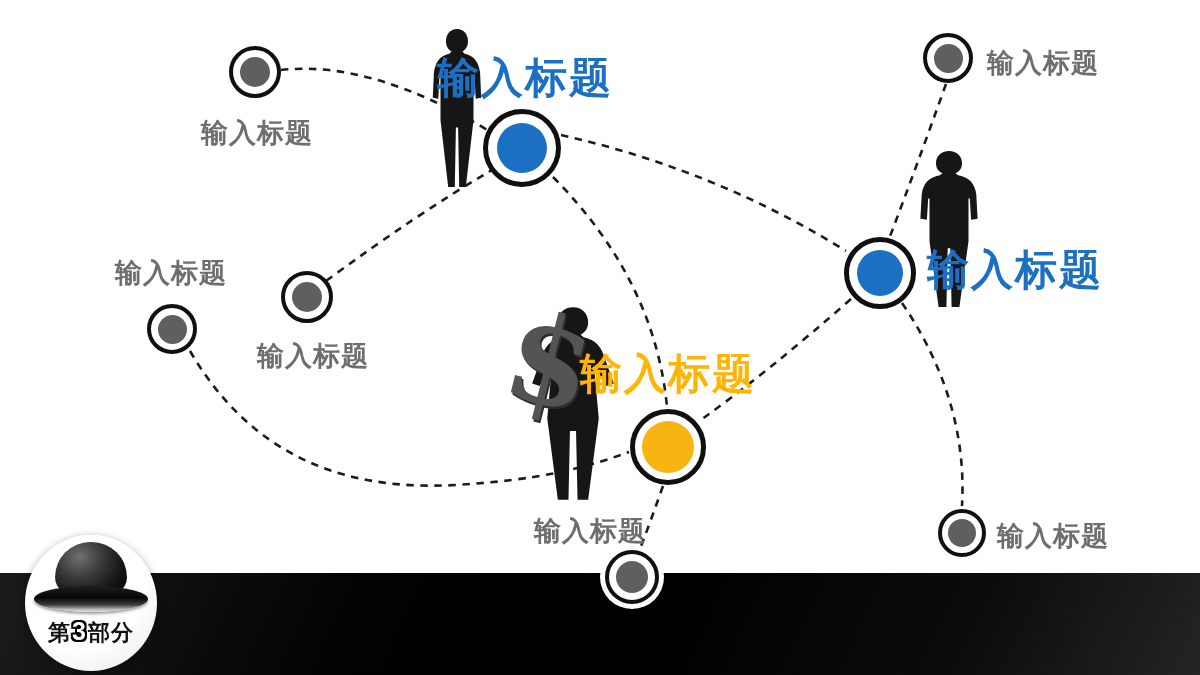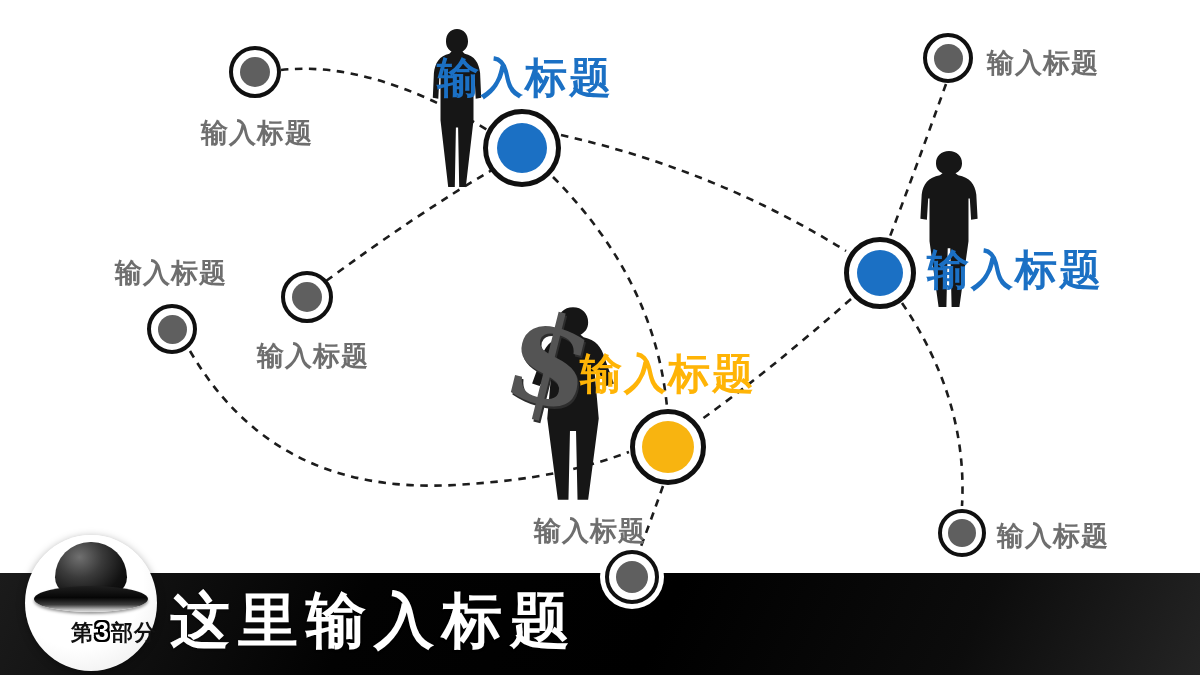--- a/index.html
+++ b/index.html
@@ -86,21 +86,21 @@
     position:absolute;left:30px;top:7px;width:72px;height:58px;
     border-radius:50% 50% 44% 44% / 62% 62% 40% 40%;
     background:radial-gradient(ellipse at 34% 26%,#707070 0%,#3a3a3a 34%,#121212 68%,#050505 100%);
   }
   .hat-brim{
     position:absolute;left:9px;top:51px;width:114px;height:26px;border-radius:50%;
     background:linear-gradient(to bottom,#1f1f1f 0%,#060606 45%,#3c3c3c 72%,#b9b9b9 90%,#dcdcdc 100%);
     box-shadow:0 2px 3px rgba(0,0,0,.4);
   }
   .part-label{
-    position:absolute;left:0;top:82px;width:100%;text-align:right;
+    position:absolute;left:0;top:82px;width:100%;text-align:center;
     font-weight:bold;font-size:22px;color:#111111;letter-spacing:1px;
   }
   .part-num{
     color:#ffffff;font-size:25px;padding:0 1px;
     text-shadow:-2px -2px 0 #000,2px -2px 0 #000,-2px 2px 0 #000,2px 2px 0 #000,0 2px 0 #000,0 -2px 0 #000,2px 0 0 #000,-2px 0 0 #000;
   }
 </style>
 </head>
 <body>
 
@@ -168,21 +168,20 @@
     </div>
 
   <div class="glabel center gl-1">输入标题</div>
   <div class="glabel center gl-2">输入标题</div>
   <div class="glabel center gl-3">输入标题</div>
   <div class="glabel gl-4">输入标题</div>
   <div class="glabel gl-5">输入标题</div>
   <div class="glabel center gl-6">输入标题</div>
 
   <div class="bottom-bar"></div>
-  <div class="bar-title">这里输入标题</div>
 
   <div class="node halo n-c6">
       <div class="dot"></div>
     </div>
 
   <div class="badge">
     <div class="hat">
       <div class="hat-dome"></div>
       <div class="hat-brim"></div>
     </div>

